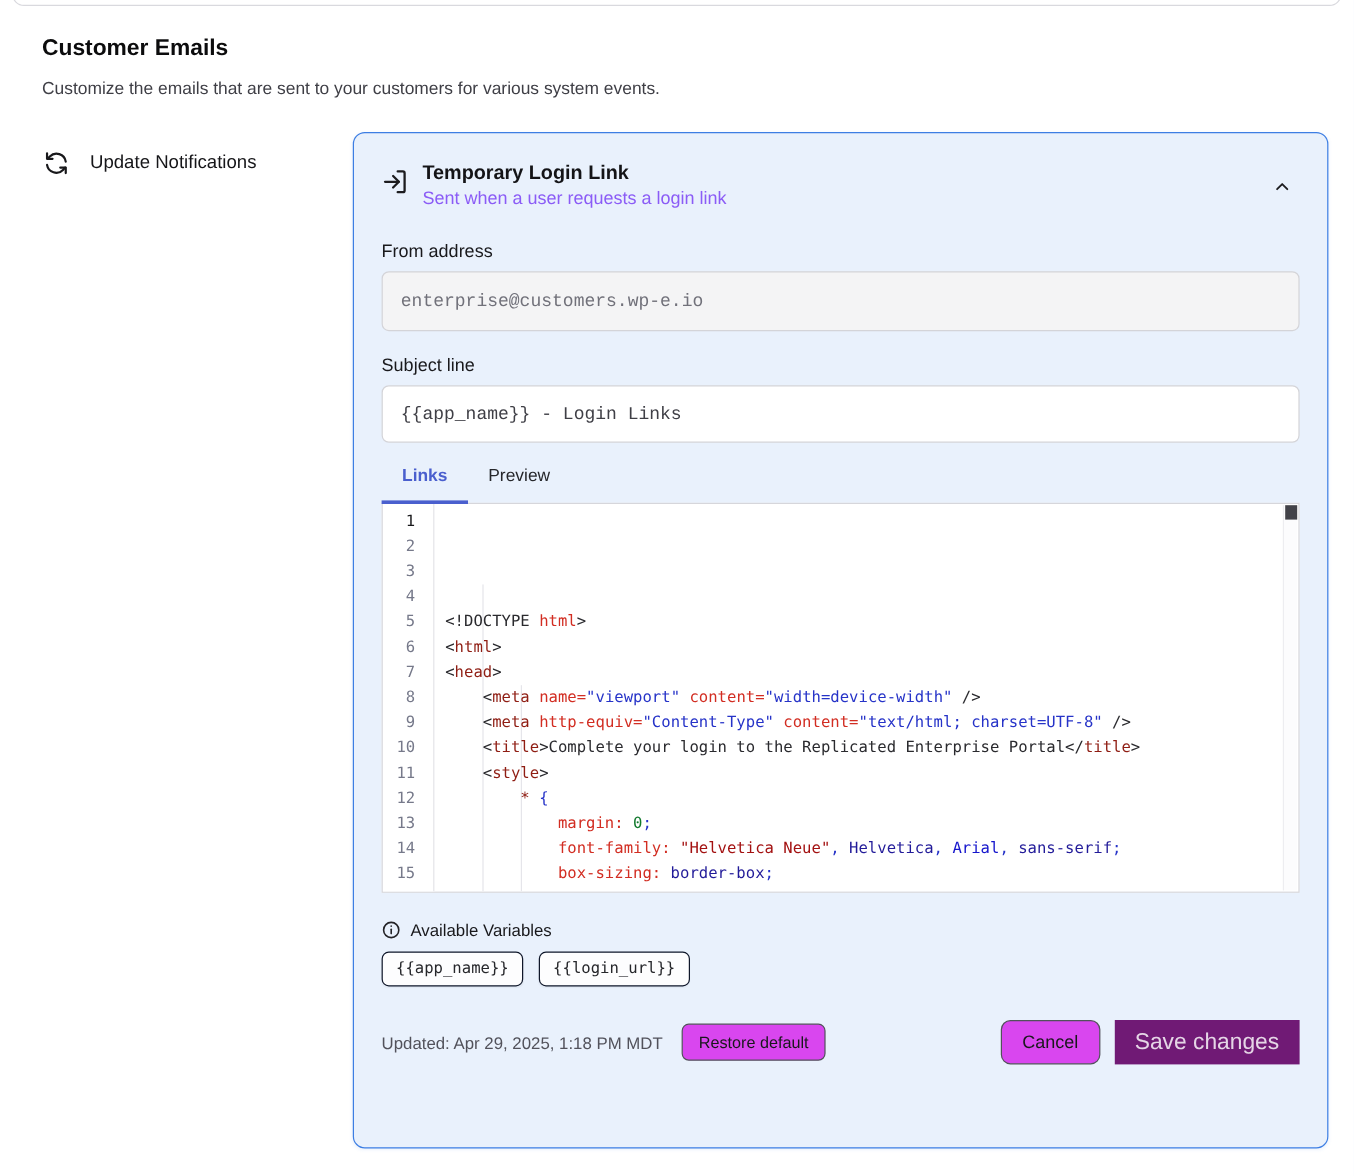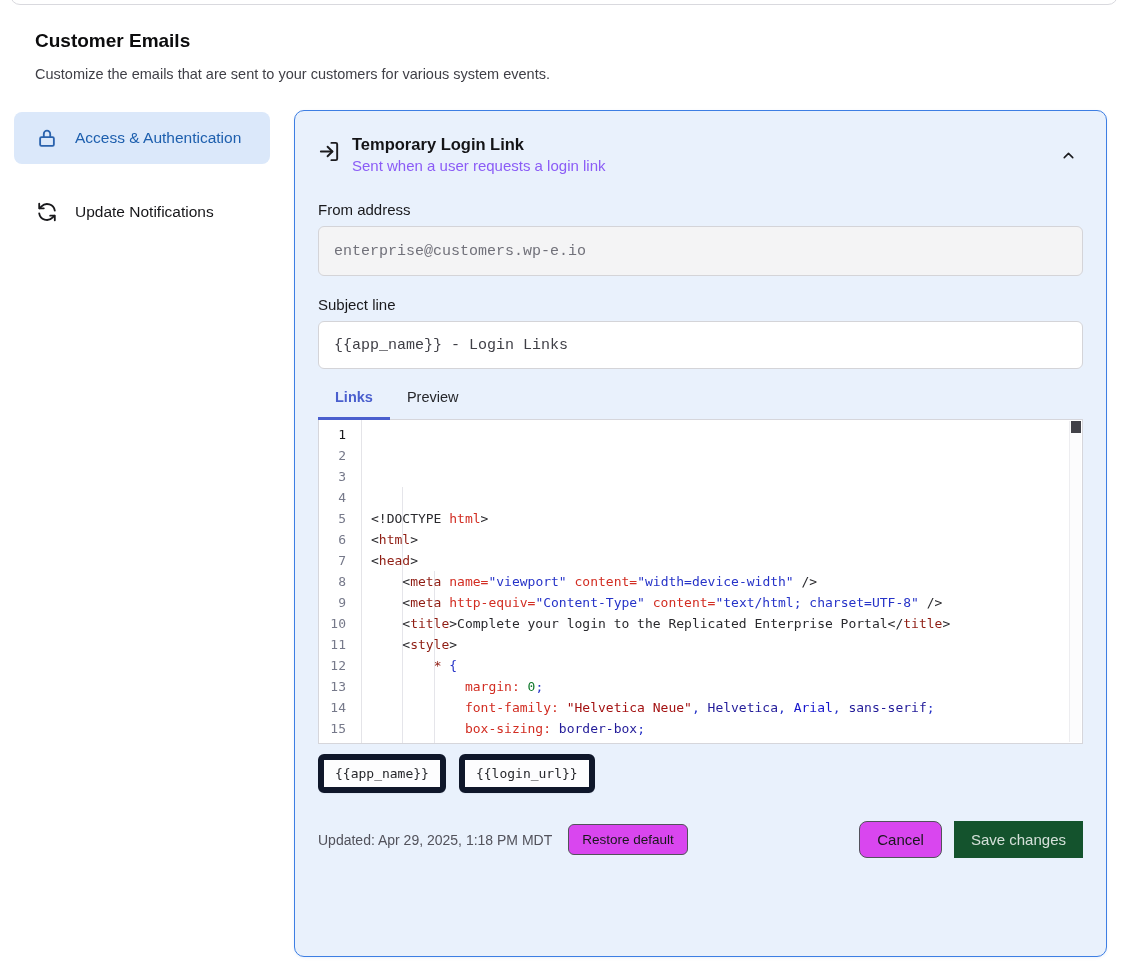--- a/index.html
+++ b/index.html
@@ -73,51 +73,42 @@
   .tk-kw2   { color:#1515cc; }
   .tk-punc  { color:#2633c8; }
   .vscroll { position:absolute; top:1px; right:1px; bottom:1px; width:12px; background:#fcfcfd; border-left:1px solid #ededf0; }
   .vthumb  { position:absolute; top:0; left:1px; width:10px; height:12px; background:#424248; cursor:pointer; }
 
   
   .vars-row { display:flex; align-items:center; gap:8px; margin-top:23px; }
   .vars-label { font-size:14px; font-weight:500; color:#19191c; }
   .chips { display:flex; gap:13px; margin-top:10px; }
   .chip { font-family:"DejaVu Sans Mono", monospace; font-size:13px; color:#26272b; background:#fdfdfe;
-          border:6px solid #0f172a; border-radius:6px; padding:6px 11px; cursor:pointer; box-shadow:0 1px 1px rgba(0,0,0,.04); }
+          border:1px solid #0f172a; border-radius:6px; padding:6px 11px; cursor:pointer; box-shadow:0 1px 1px rgba(0,0,0,.04); }
 
   
   .panel-footer { display:flex; align-items:center; margin-top:28px; }
   .updated { font-size:14px; color:#52525b; }
   .btn { font-family:"Liberation Sans", sans-serif; cursor:pointer; border-radius:6px; background:#d946ef; }
   .btn-restore { margin-left:16px; height:31px; padding:0 13px; font-size:13.5px; color:#18181b; border:1px solid #52525b; }
   .btn-cancel { margin-left:auto; height:37px; padding:1px 17px; font-size:15px; color:#18181b; border:1px solid #52525b; border-radius:8px; }
-  .btn-save { margin-left:12px; height:37px; padding:0 17px; font-size:15px; border:none; border-radius:0;
-              background:#14532d; color:rgba(255,255,255,.82); }
+  .btn-save { margin-left:12px; height:37px; padding:0 17px; font-size:19px; border:none; border-radius:0;
+              background:#701a75; color:rgba(255,255,255,.82); }
 
   svg { display:block; }
 </style>
 </head>
 <body>
 
 <div class="prev-card"></div>
 
 <h1 class="page-title">Customer Emails</h1>
 <p class="page-subtitle">Customize the emails that are sent to your customers for various system events.</p>
 
 <nav class="sidebar">
-  <div class="side-item active">
-    <span class="icn">
-      <svg width="22" height="22" viewBox="0 0 24 24" fill="none" stroke="#2a62ad" stroke-width="2" stroke-linecap="round" stroke-linejoin="round">
-        <rect x="4.5" y="11" width="15" height="9.5" rx="1.5"></rect>
-          <path d="M8.5 11V7.5a3.5 3.5 0 0 1 7 0V11"></path>
-      </svg>
-    </span>
-    <span class="side-label">Access &amp; Authentication</span>
-  </div>
   <div class="side-item">
     <span class="icn">
       <svg width="22" height="22" viewBox="0 0 24 24" fill="none" stroke="#18181b" stroke-width="2" stroke-linecap="round" stroke-linejoin="round">
         <path d="M3.5 13.5a8.5 8.5 0 0 0 14.5 4.6l2-2.1"></path>
           <path d="M20.5 21v-5h-5"></path>
         <path d="M20.5 10.5A8.5 8.5 0 0 0 6 5.9L4 8"></path>
           <path d="M3.5 3v5h5"></path>
       </svg>
     </span>
     <span class="side-label">Update Notifications</span>
@@ -180,20 +171,30 @@
       </div>
     <div class="code" id="code">
       <div class="indent-guide g1"></div>
       <div class="indent-guide g2"></div>
     <div class="code-line"><span class="tk-plain">&lt;!DOCTYPE </span><span class="tk-attr">html</span><span class="tk-plain">&gt;</span></div><div class="code-line"><span class="tk-plain">&lt;</span><span class="tk-tag">html</span><span class="tk-plain">&gt;</span></div><div class="code-line"><span class="tk-plain">&lt;</span><span class="tk-tag">head</span><span class="tk-plain">&gt;</span></div><div class="code-line"><span class="tk-plain">    &lt;</span><span class="tk-tag">meta</span><span class="tk-plain"> </span><span class="tk-attr">name=</span><span class="tk-str">"viewport"</span><span class="tk-plain"> </span><span class="tk-attr">content=</span><span class="tk-str">"width=device-width"</span><span class="tk-plain"> /&gt;</span></div><div class="code-line"><span class="tk-plain">    &lt;</span><span class="tk-tag">meta</span><span class="tk-plain"> </span><span class="tk-attr">http-equiv=</span><span class="tk-str">"Content-Type"</span><span class="tk-plain"> </span><span class="tk-attr">content=</span><span class="tk-str">"text/html; charset=UTF-8"</span><span class="tk-plain"> /&gt;</span></div><div class="code-line"><span class="tk-plain">    &lt;</span><span class="tk-tag">title</span><span class="tk-plain">&gt;Complete your login to the Replicated Enterprise Portal&lt;/</span><span class="tk-tag">title</span><span class="tk-plain">&gt;</span></div><div class="code-line"><span class="tk-plain">    &lt;</span><span class="tk-tag">style</span><span class="tk-plain">&gt;</span></div><div class="code-line"><span class="tk-plain">        </span><span class="tk-tag">*</span><span class="tk-plain"> </span><span class="tk-punc">{</span></div><div class="code-line"><span class="tk-plain">            </span><span class="tk-attr">margin:</span><span class="tk-plain"> </span><span class="tk-num">0</span><span class="tk-punc">;</span></div><div class="code-line"><span class="tk-plain">            </span><span class="tk-attr">font-family:</span><span class="tk-plain"> </span><span class="tk-cssstr">"Helvetica Neue"</span><span class="tk-punc">,</span><span class="tk-plain"> </span><span class="tk-kw">Helvetica</span><span class="tk-punc">,</span><span class="tk-plain"> </span><span class="tk-kw2">Arial</span><span class="tk-punc">,</span><span class="tk-plain"> </span><span class="tk-kw">sans-serif</span><span class="tk-punc">;</span></div><div class="code-line"><span class="tk-plain">            </span><span class="tk-attr">box-sizing:</span><span class="tk-plain"> </span><span class="tk-kw">border-box</span><span class="tk-punc">;</span></div><div class="code-line"><span class="tk-plain">            </span><span class="tk-attr">font-size:</span><span class="tk-plain"> </span><span class="tk-num">14px</span><span class="tk-punc">;</span></div></div>
     <div class="vscroll">
       <div class="vthumb"></div>
     </div>
   </div>
 
+  <div class="vars-row">
+    <span>
+      <svg width="16" height="16" viewBox="0 0 24 24" fill="none" stroke="#232327" stroke-width="2" stroke-linecap="round">
+        <circle cx="12" cy="12" r="9.5"></circle>
+          <line x1="12" y1="11" x2="12" y2="16.5"></line>
+          <line x1="12" y1="7.2" x2="12" y2="7.3"></line>
+      </svg>
+    </span>
+    <span class="vars-label">Available Variables</span>
+  </div>
   <div class="chips">
     <button class="chip">{{app_name}}</button>
     <button class="chip">{{login_url}}</button>
   </div>
 
   <div class="panel-footer">
     <span class="updated">Updated: Apr 29, 2025, 1:18 PM MDT</span>
     <button class="btn btn-restore">Restore default</button>
     <button class="btn btn-cancel">Cancel</button>
     <button class="btn btn-save" aria-disabled="true">Save changes</button>

